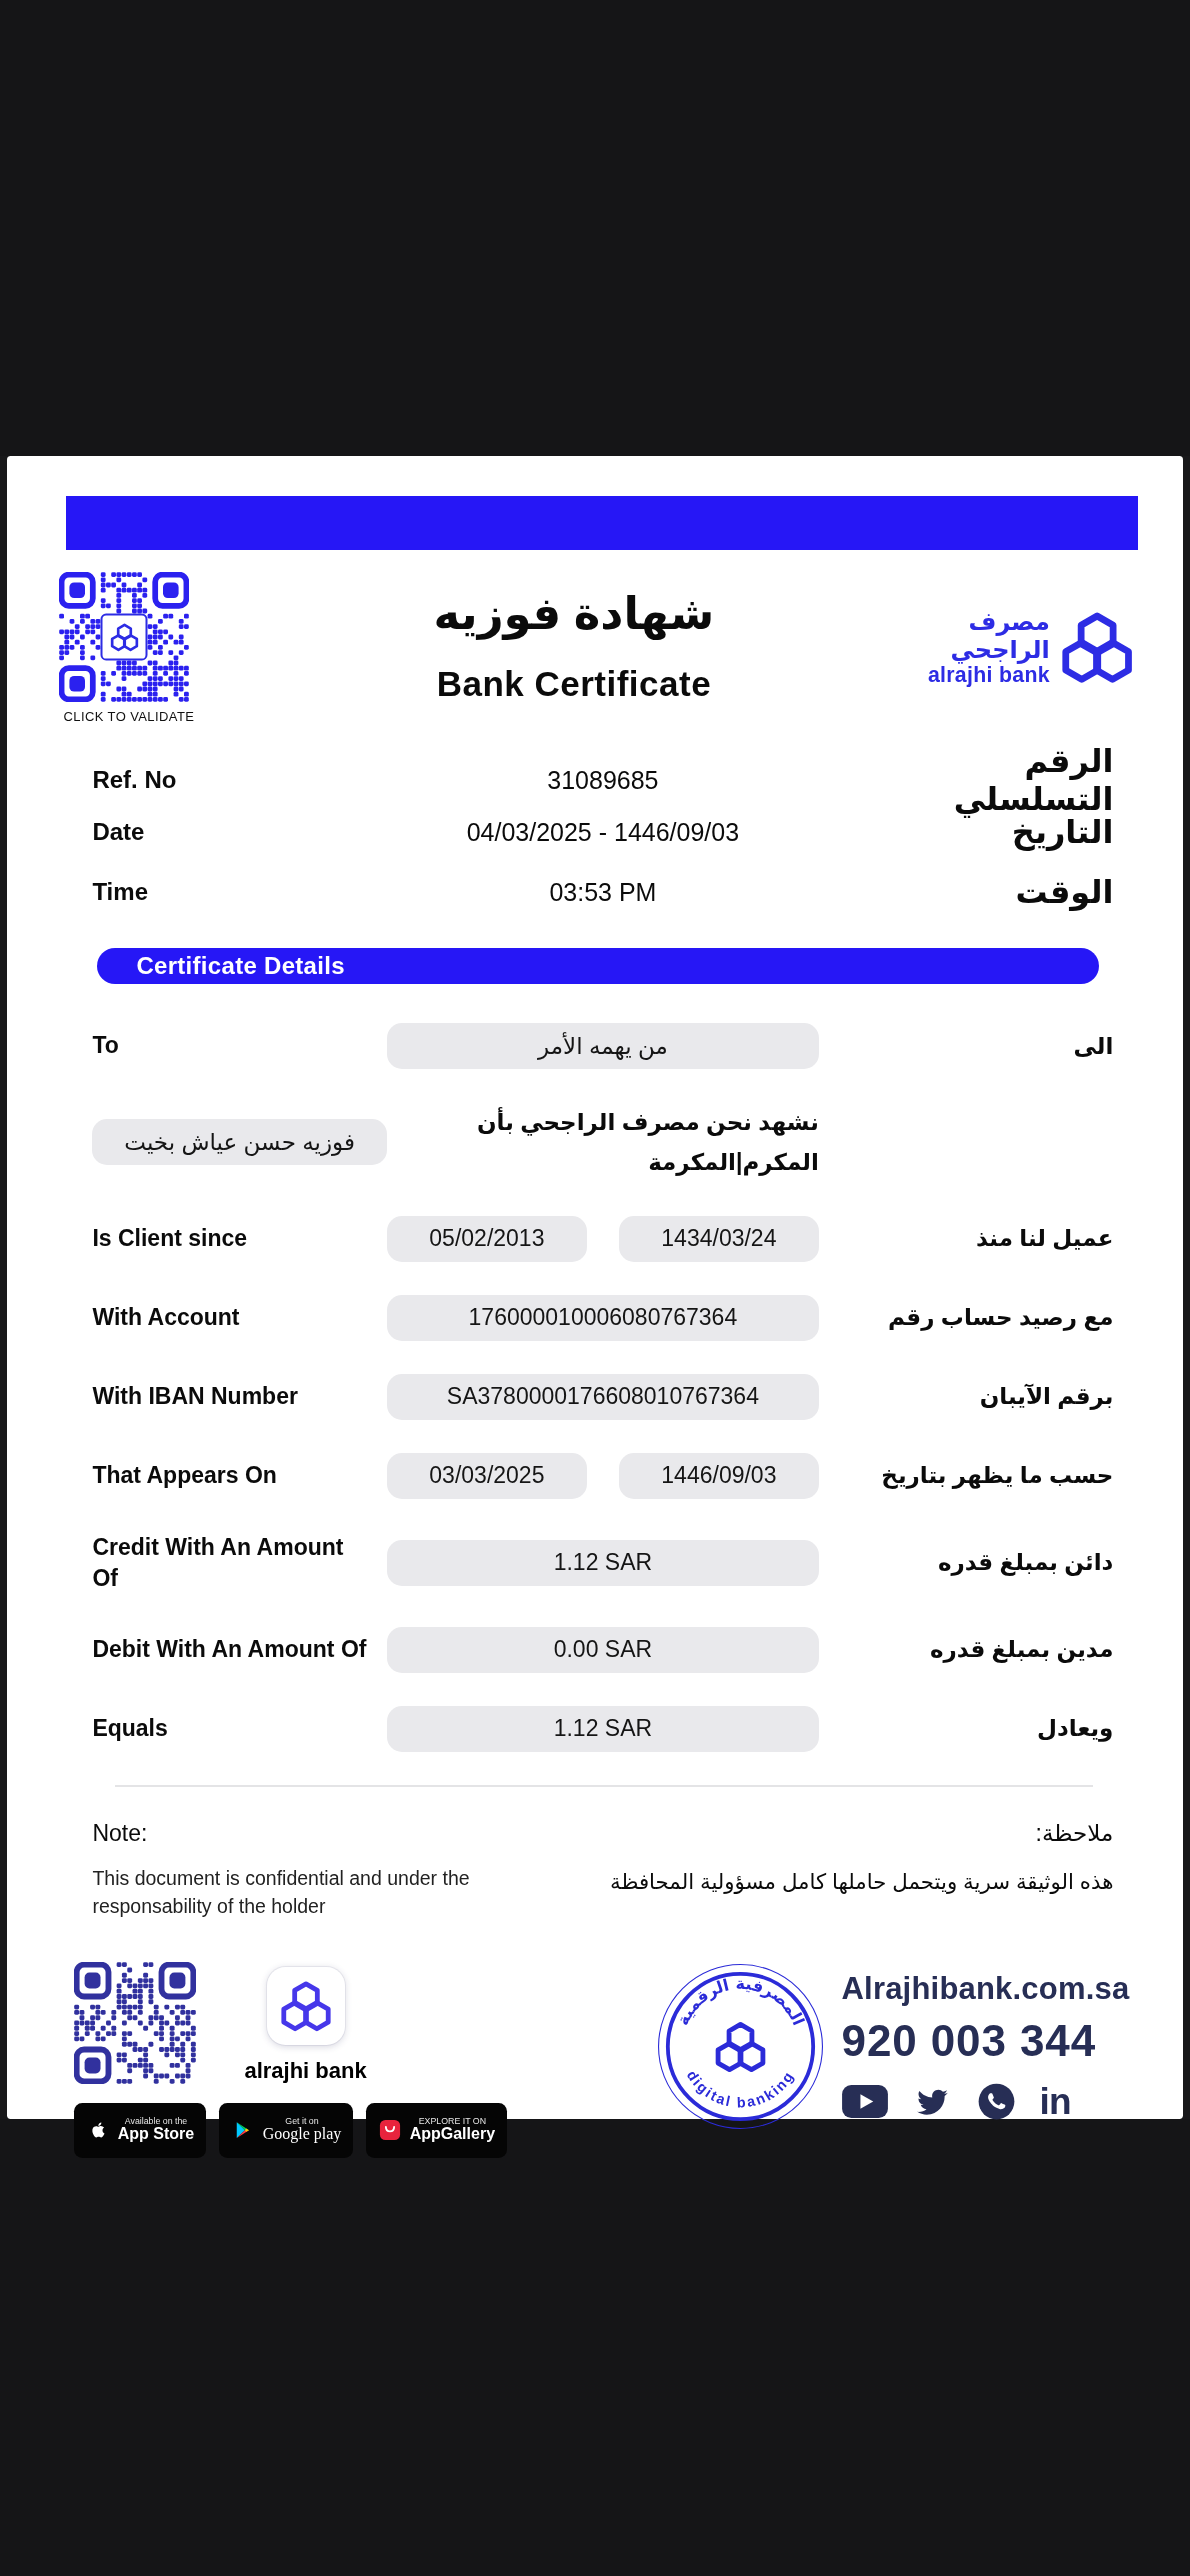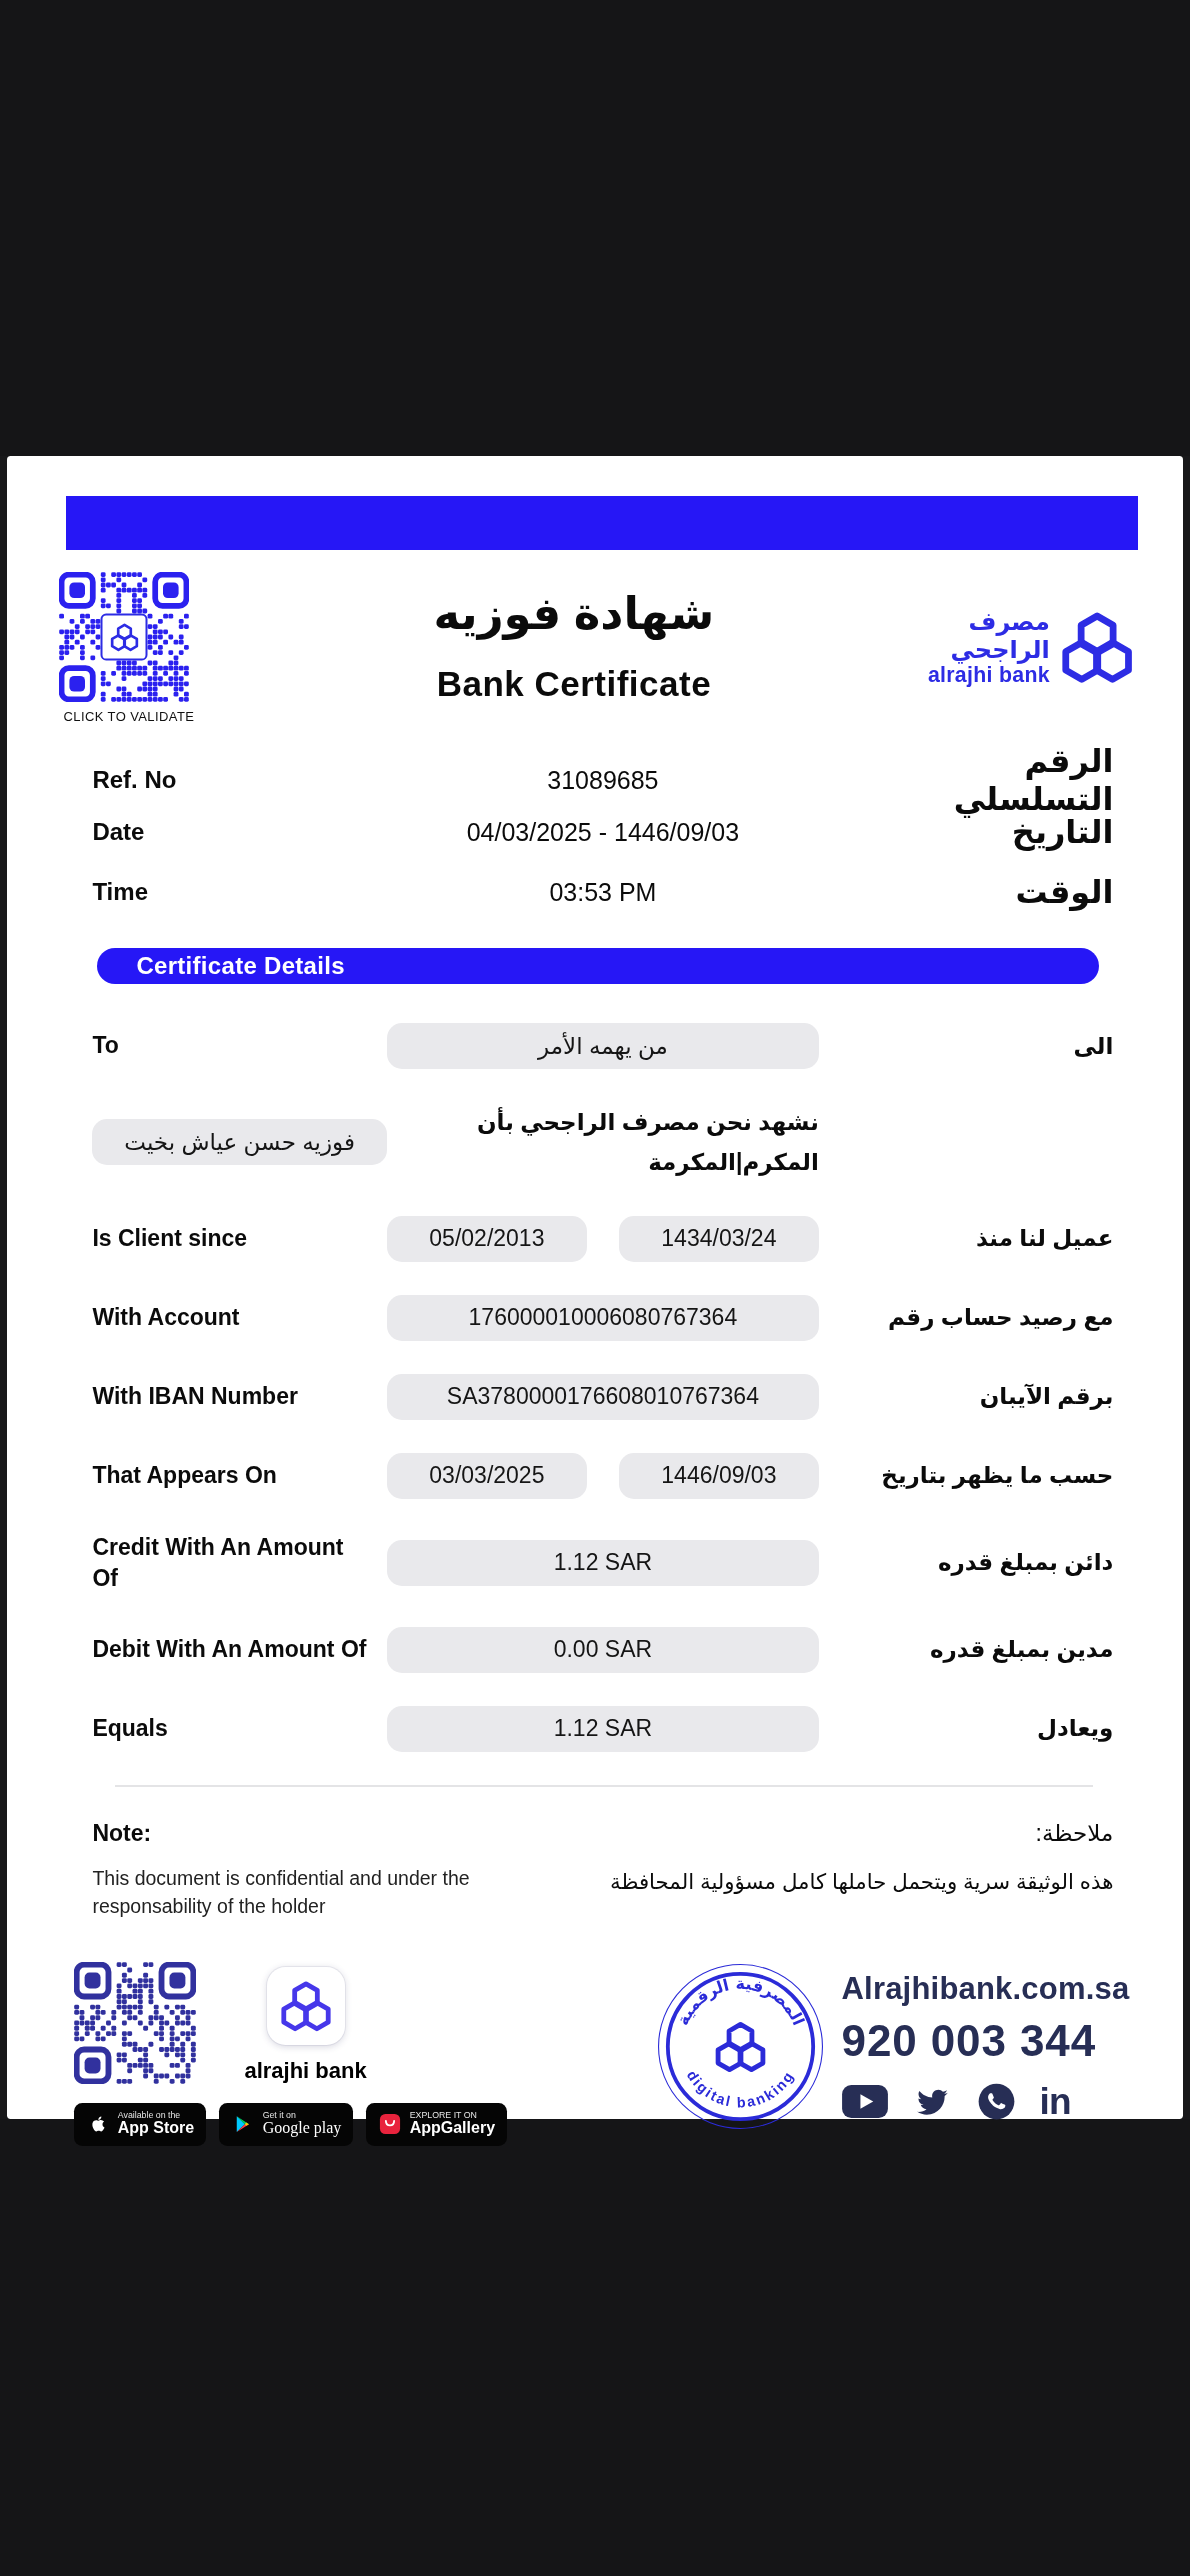--- a/index.html
+++ b/index.html
@@ -65,43 +65,43 @@
   .pill{
     flex:1;height:46px;background:#e9e9ec;border-radius:15px;
     display:flex;align-items:center;justify-content:center;font-size:23px;color:#151515;
     white-space:nowrap;
   }
   .d-ar{font-weight:700;font-size:23px;text-align:right;direction:rtl;line-height:1.75;padding-left:3.7px;}
 
   
   .divider{height:2.8px;background:#e4e4e6;margin:18.5px 90px 0 108px;}
   .note{margin:33px 70px 0 85px;display:grid;grid-template-columns:1fr 1fr;}
-  .note-title-en{font-weight:700;font-size:23px;}
+  .note-title-en{font-weight:400;font-size:23px;}
   .note-text-en{font-size:19.5px;color:#222;line-height:1.45;margin-top:16.7px;max-width:445px;}
   .note-ar{text-align:right;direction:rtl;}
   .note-title-ar{font-size:23px;font-weight:400;}
   .note-text-ar{font-size:21.3px;margin-top:20.4px;line-height:1.4;}
 
   
   .footer{margin:41px 54px 0 67px;display:grid;grid-template-columns:1fr 1fr;align-items:start;}
   .store-col{display:flex;flex-direction:column;}
   .store-top{display:flex;align-items:flex-start;gap:48px;}
   .qr2{width:122px;height:122px;}
   .app-block{display:flex;flex-direction:column;align-items:center;margin-top:5.6px;}
   .app-card{
     width:78px;height:78px;background:#fff;border-radius:18.5px;
     box-shadow:0 1.9px 7.4px rgba(40,40,90,.18), 0 0 0 0.9px #f0f0f4;
     display:flex;align-items:center;justify-content:center;color:#4637ea;
   }
   .app-card svg{width:54px;height:57px;}
   .app-name{margin-top:13px;font-weight:700;font-size:22px;color:#000;}
   .badges{display:flex;gap:13px;margin-top:18.5px;}
   .badge{
-    height:43px;background:#050505;border-radius:8.3px;color:#fff;
-    display:flex;align-items:center;gap:7.4px;padding:0 12px;min-width:89px;
+    height:55px;background:#050505;border-radius:8.3px;color:#fff;
+    display:flex;align-items:center;gap:7.4px;padding:0 12px;min-width:89px;text-align:center;
   }
   .badge .b-ic{width:24px;height:24px;display:flex;align-items:center;justify-content:center;}
   .badge .b-txt{display:flex;flex-direction:column;justify-content:center;line-height:1.05;}
   .badge .b-top{font-size:8.8px;opacity:.9;}
   .badge .b-bot{font-size:16px;font-weight:700;}
   .badge.gplay .b-bot{font-weight:400;font-family:"Liberation Serif","DejaVu Serif",serif;}
 
   .contact-col{display:flex;align-items:center;justify-content:flex-end;gap:16.7px;}
   .stamp{width:169px;height:169px;color:#2b2bd8;}
   .contact{display:flex;flex-direction:column;align-items:flex-start;}

